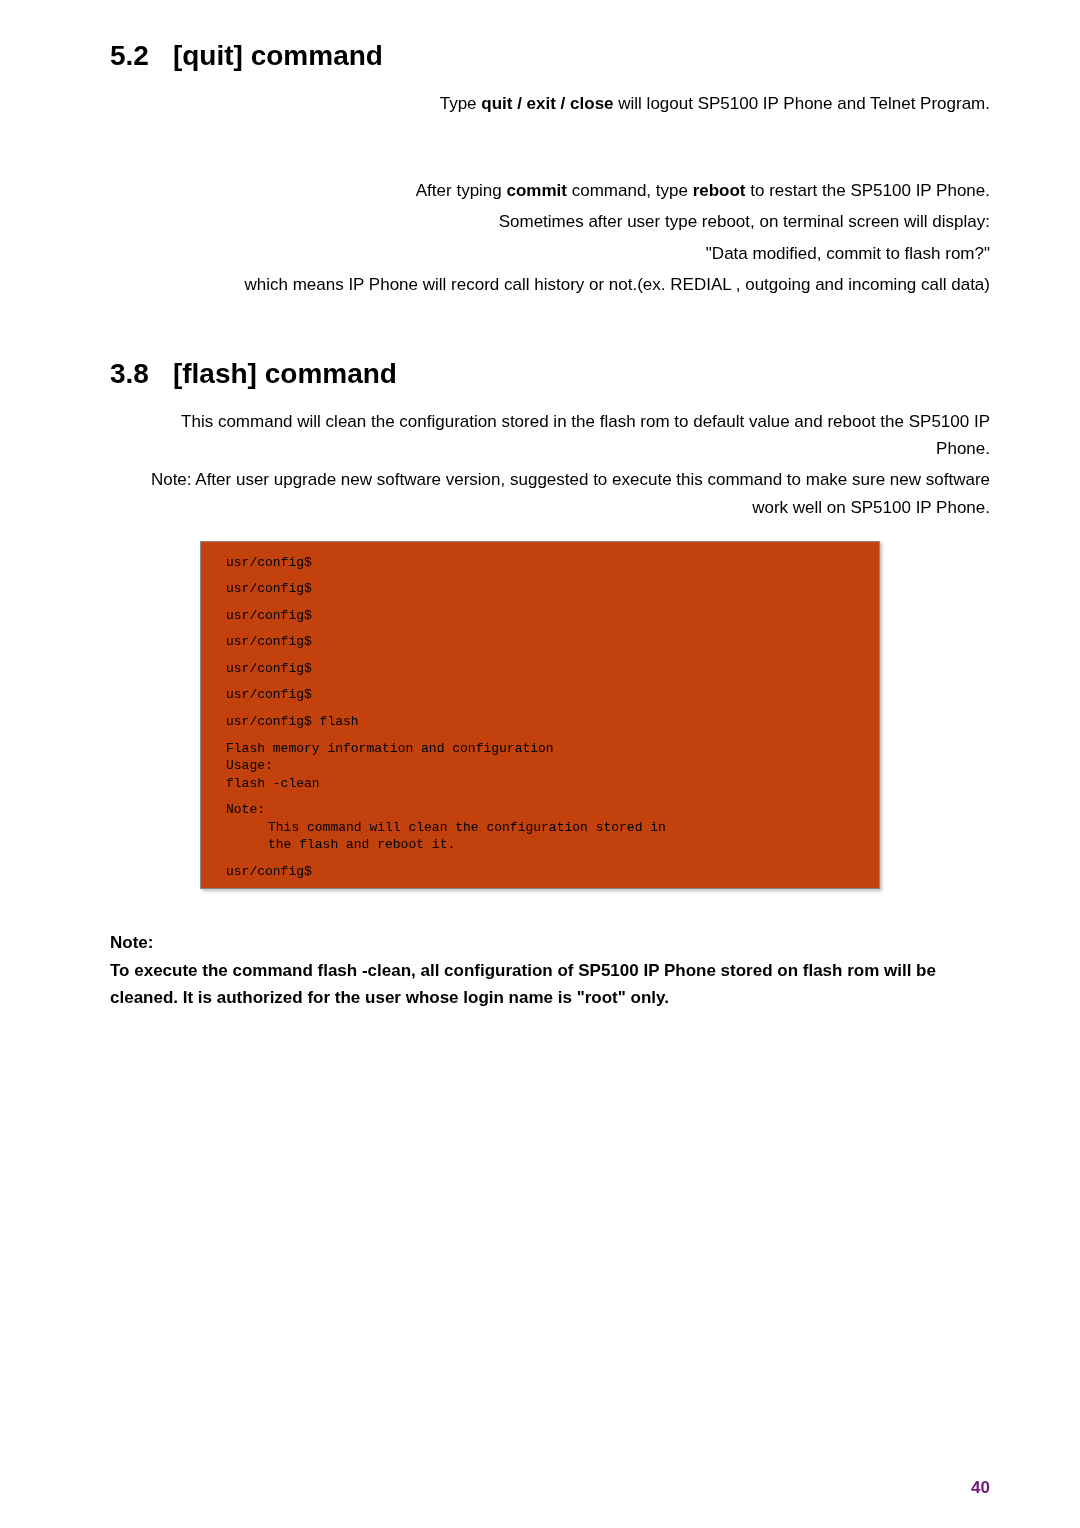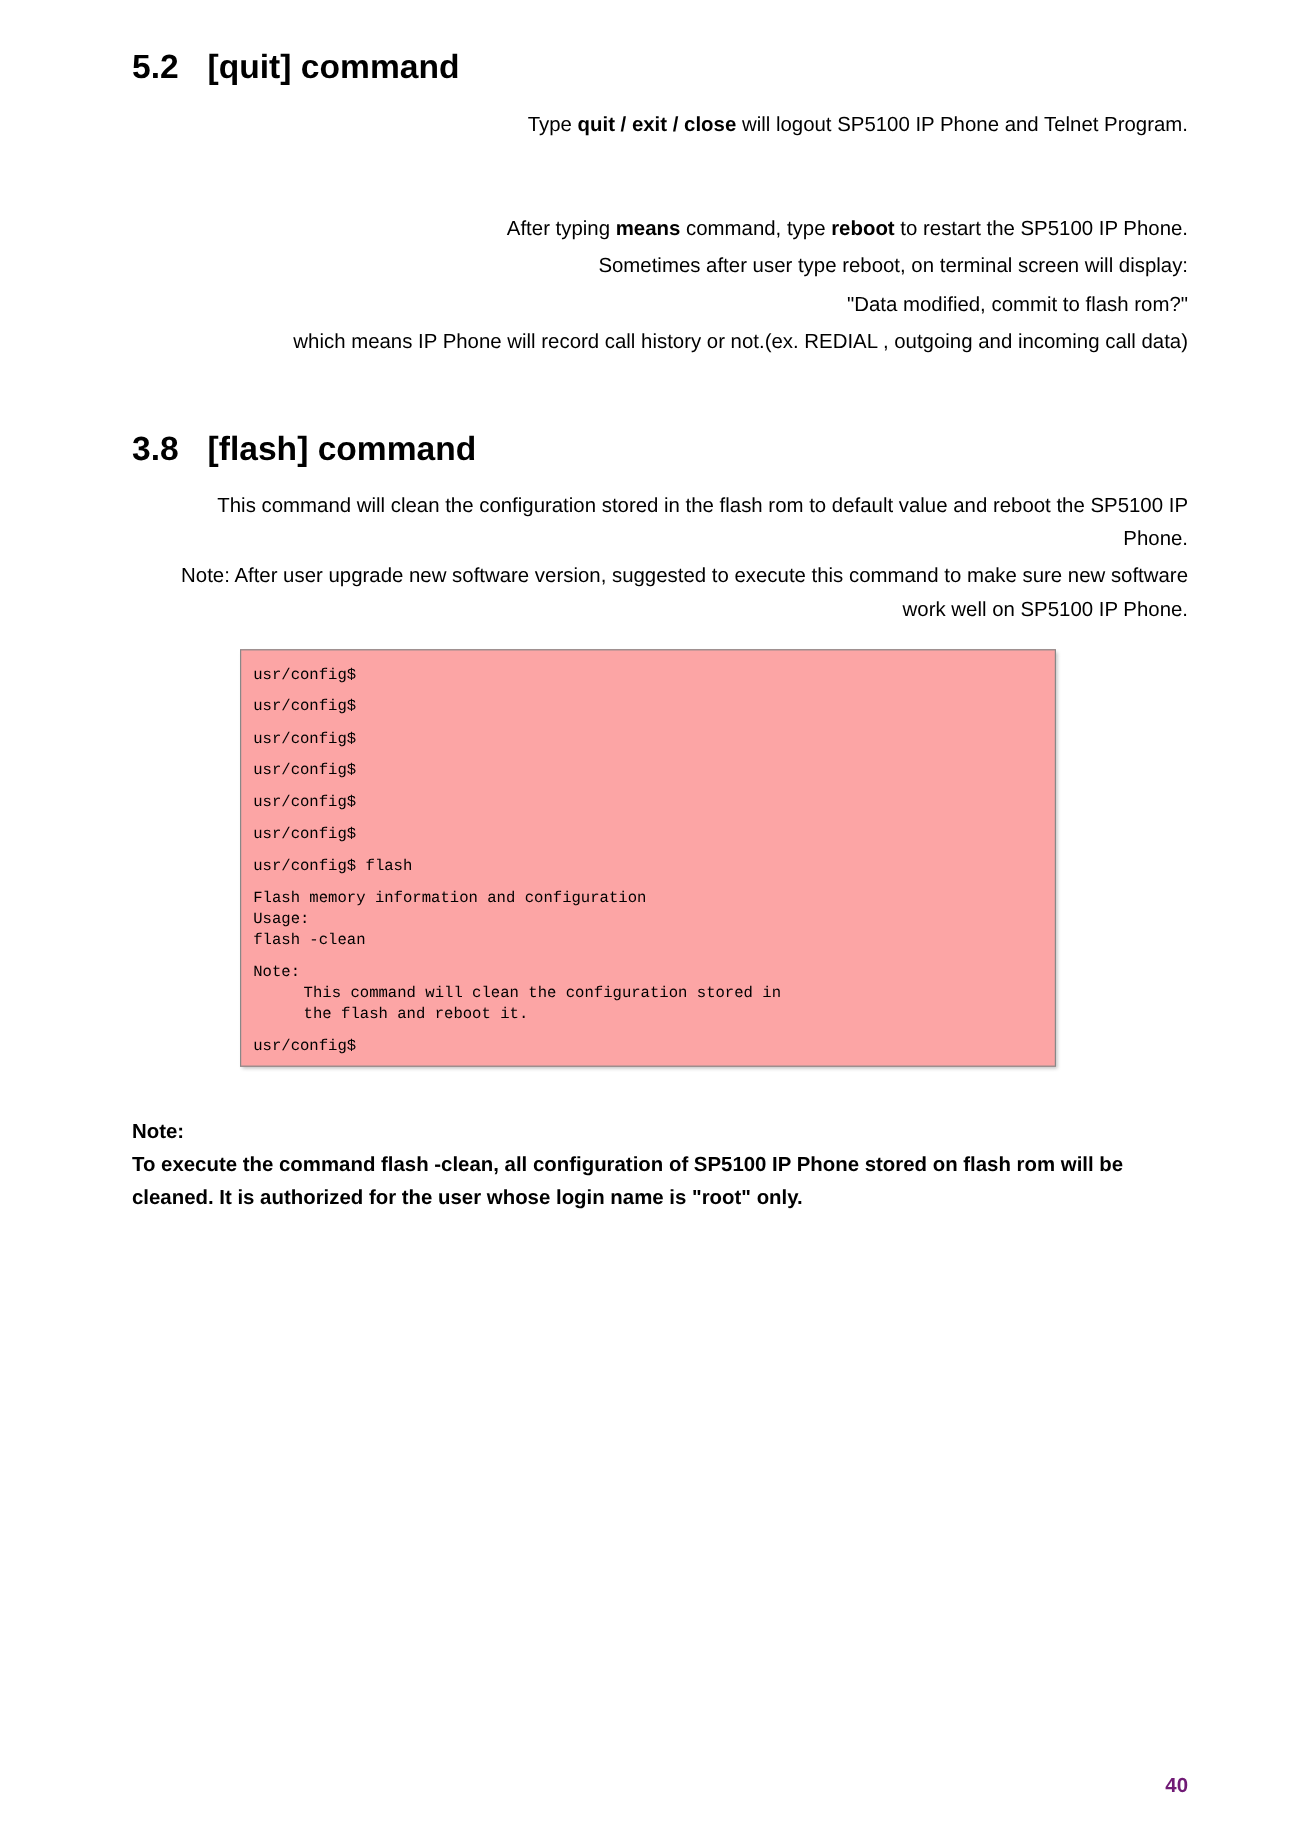--- a/index.html
+++ b/index.html
@@ -45,22 +45,22 @@
     .bold {
       font-weight: bold;
     }
     .terminal-frame {
       margin-left: 90px;
       margin-top: 20px;
       margin-bottom: 40px;
       width: 680px;
       border: 1px solid #888;
       box-shadow: 2px 2px 3px rgba(0,0,0,0.25);
-      background: #fca5a5;
-      padding: 12px 10px 8px 10px;
+      background: #c2410c;
+      padding: 12px 10px 8px 25px;
       font-family: "Courier New", monospace;
       font-size: 13px;
       line-height: 1.35;
     }
     .terminal-frame .spaced-line {
       margin-bottom: 9px;
     }
     .terminal-frame .note-indent {
       margin-left: 42px;
     }
@@ -95,21 +95,21 @@
   <div class="section-body">
     <p>
       <span>Type </span><span class="bold">quit / exit / close</span><span> will logout SP5100 IP Phone and Telnet Program.</span>
     </p>
   </div>
 </div>
 
 <div>
   <div class="section-body">
     <p>
-      <span>After typing </span><span class="bold">means</span><span> command, type </span><span class="bold">reboot</span><span> to restart the SP5100 IP Phone.</span>
+      <span>After typing </span><span class="bold">commit</span><span> command, type </span><span class="bold">reboot</span><span> to restart the SP5100 IP Phone.</span>
     </p>
     <p>Sometimes after user type reboot, on terminal screen will display:</p>
     <p class="indented-line">"Data modified, commit to flash rom?"</p>
     <p>which means IP Phone will record call history or not.(ex. REDIAL , outgoing and incoming call data)</p>
   </div>
 </div>
 
 <div style="margin-top:30px;">
   <div class="section-heading">
     <span class="section-number">3.8</span>

